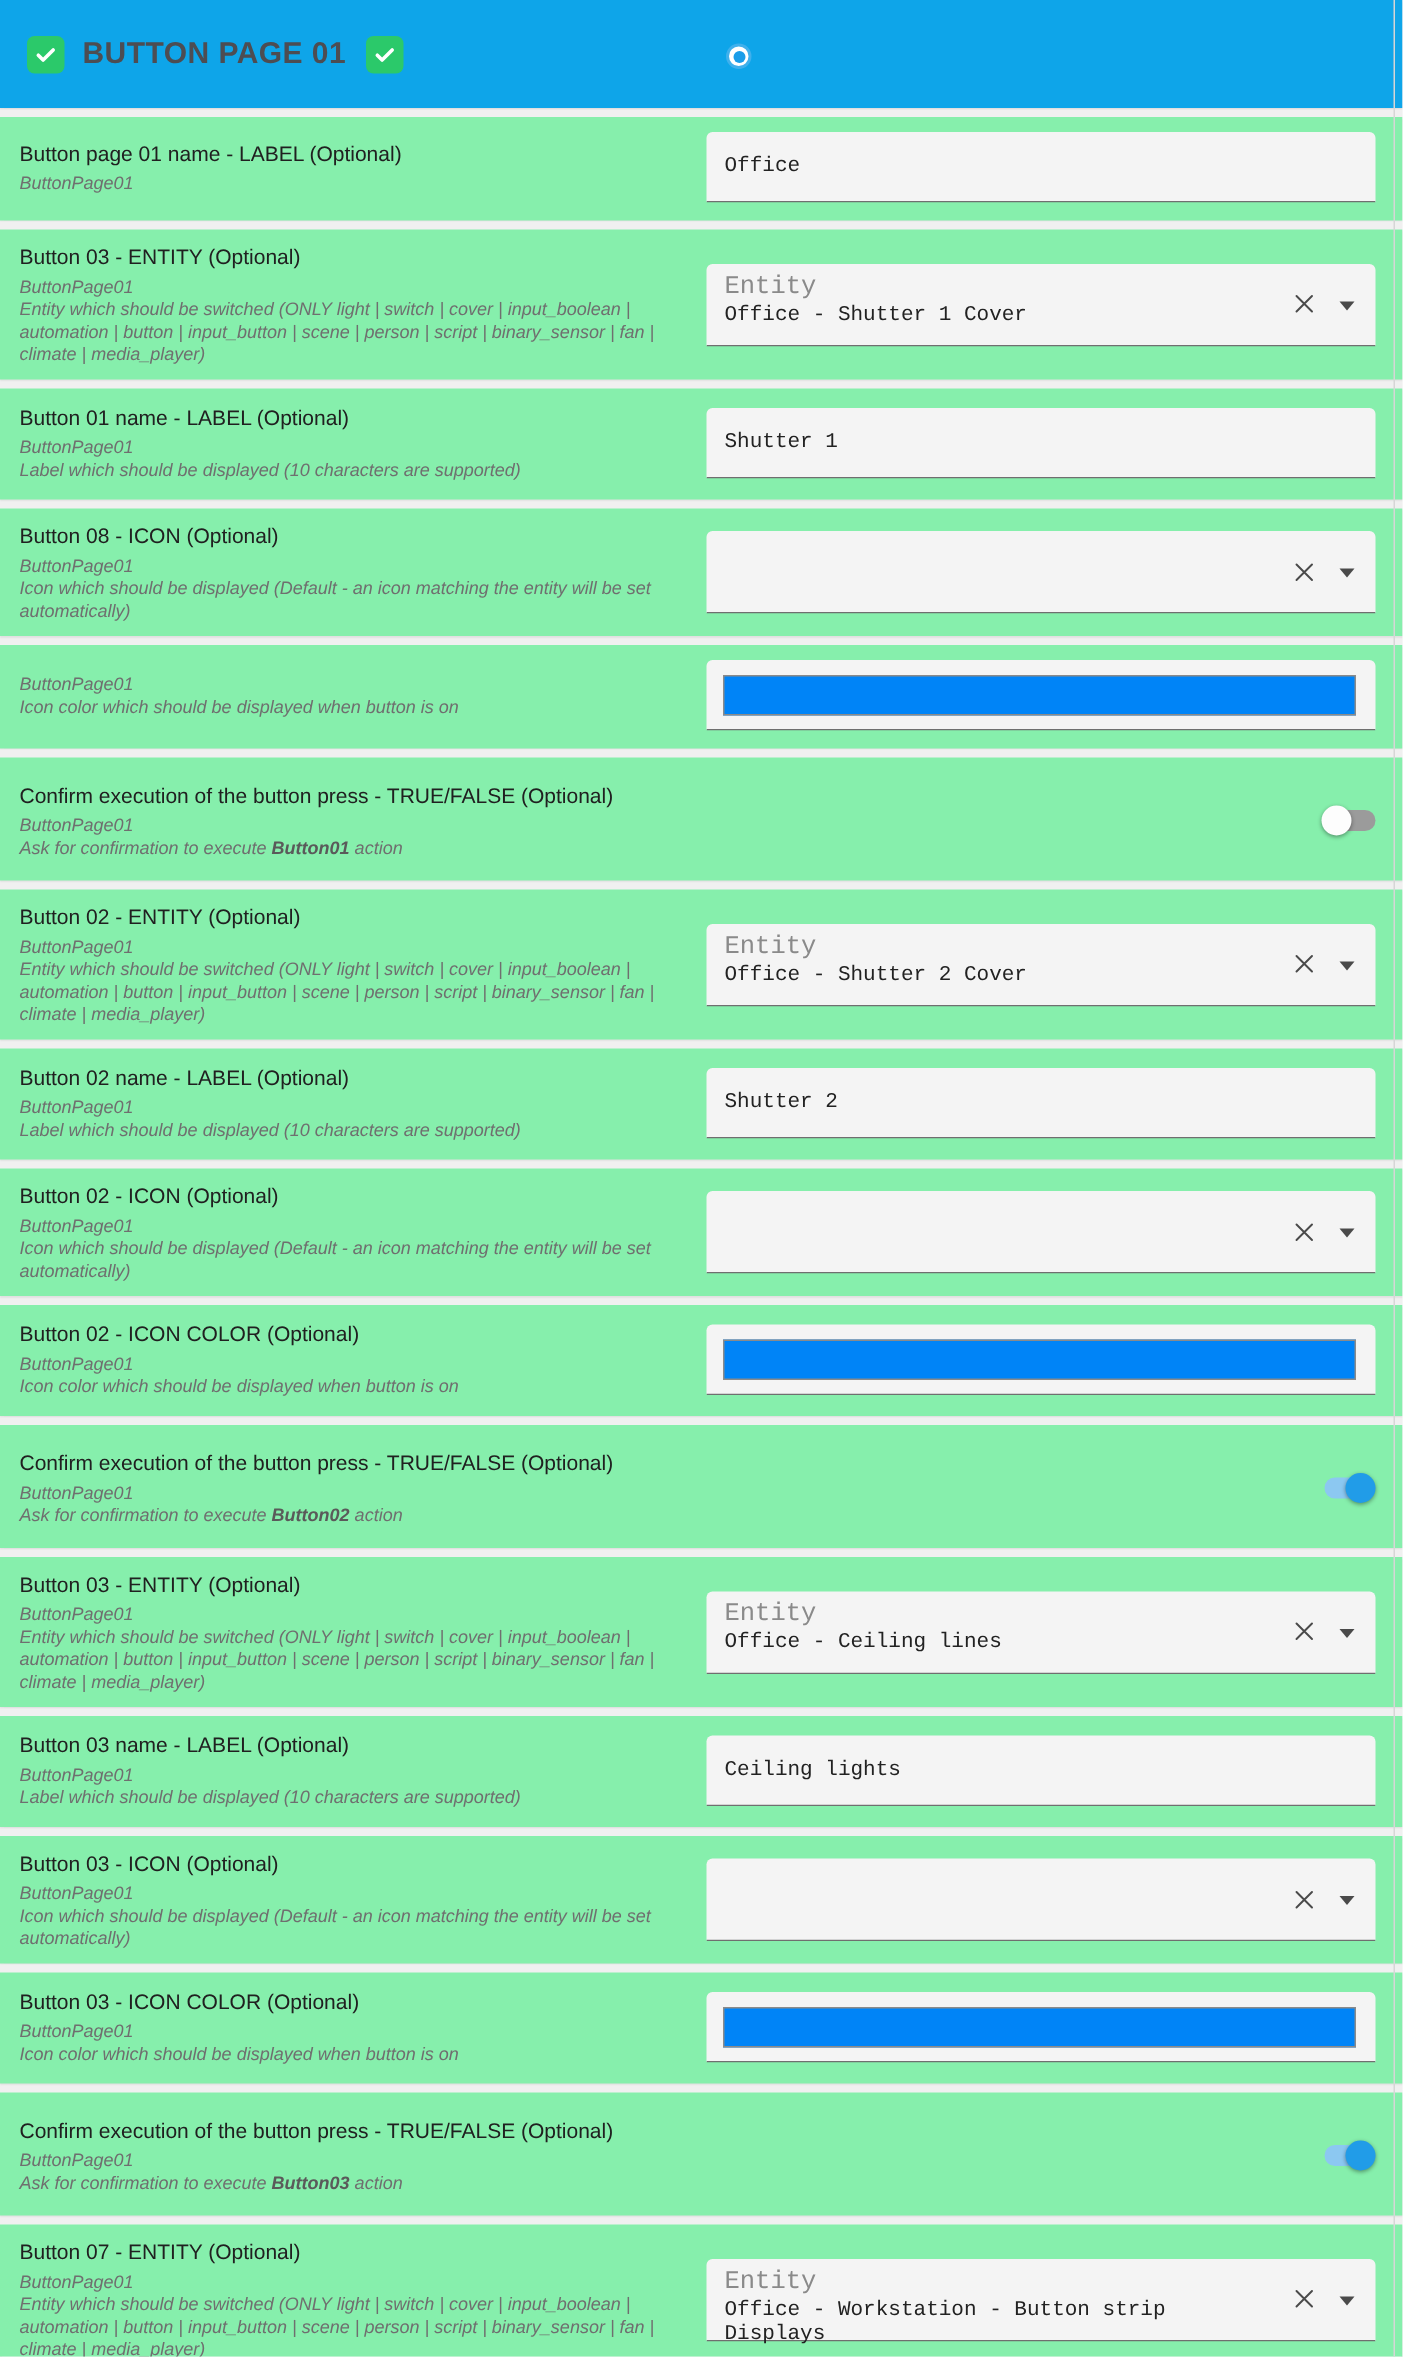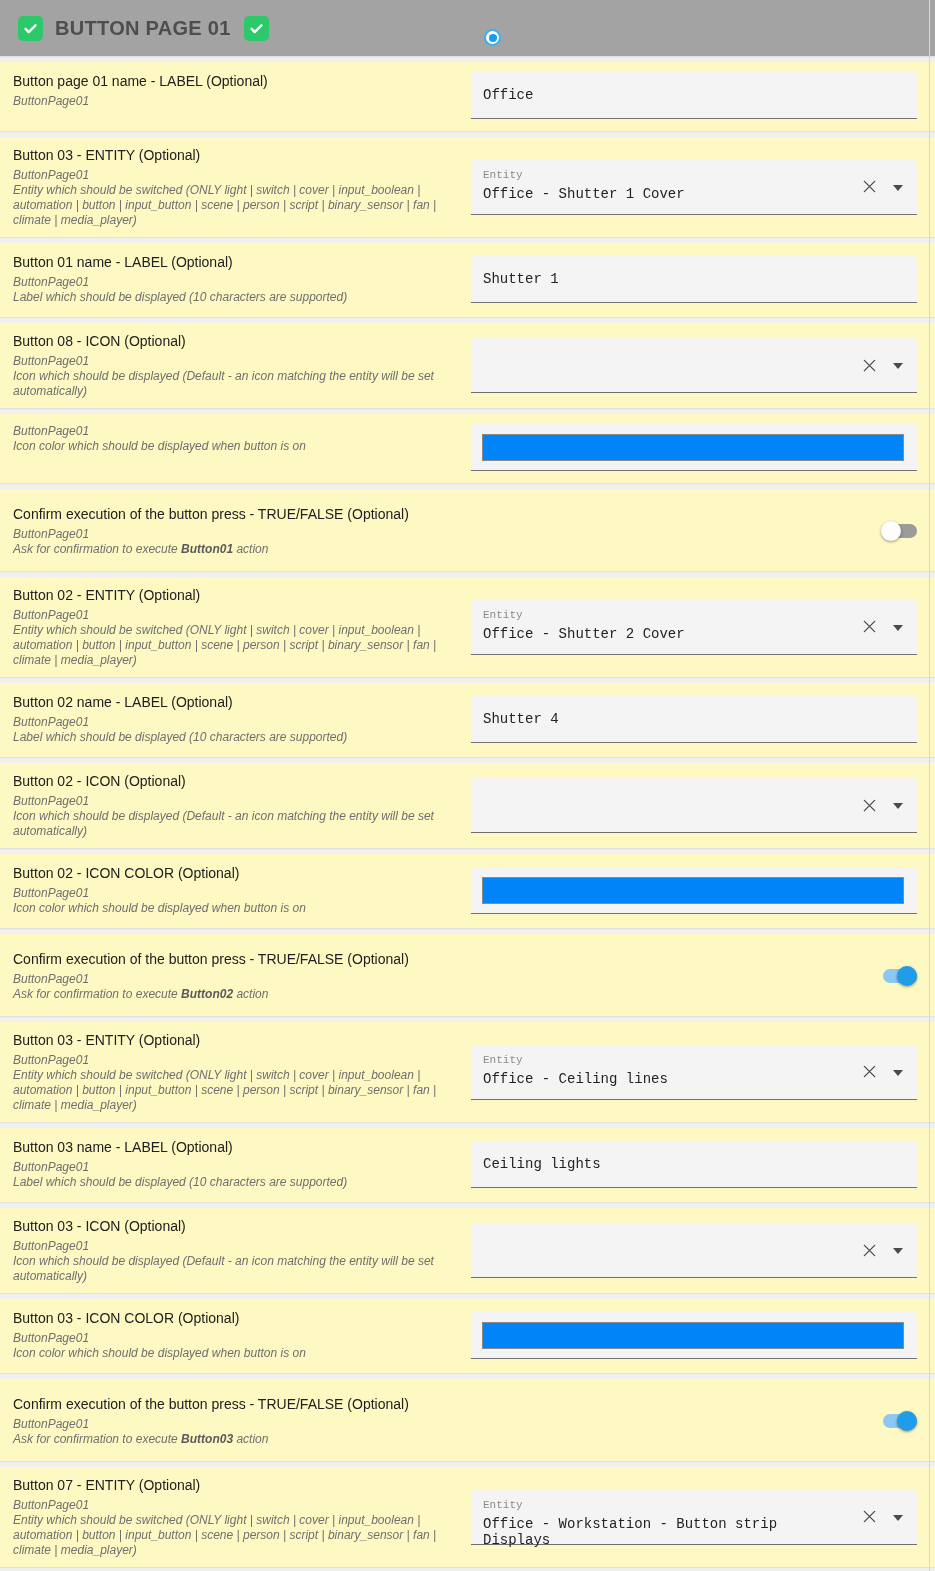--- a/index.html
+++ b/index.html
@@ -7,21 +7,21 @@
   body {
     width: 935px; height: 1571px; overflow: hidden;
     background: #ffffff;
     font-family: "Liberation Sans", sans-serif;
     position: relative;
   }
   .page { position: relative; width: 935px; min-height: 1571px; background: #f0f0f0; }
 
   
   .header-card {
-    background:#a3a3a3; height:56px; display:flex; align-items:center;
+    background:#0ea5e9; height:72px; display:flex; align-items:center;
     padding-left:18px; margin-bottom:6px; position:relative;
     box-shadow: 0 1px 1px rgba(0,0,0,.07);
   }
   .cb {
     width:25px; height:25px; border-radius:5px; background:#2bc96a;
     display:flex; align-items:center; justify-content:center; flex:0 0 auto;
   }
   .page-title {
     font-size:20px; font-weight:bold; color:#4d4d52; letter-spacing:.3px;
     margin:0 13px 0 12px; white-space:nowrap;
@@ -30,42 +30,42 @@
     position:absolute; left:484px; top:29px; width:17px; height:17px;
     border:2px solid #3fb0ec; border-radius:50%; background:#fff;
   }
   .radio::after {
     content:''; position:absolute; left:2.5px; top:2.5px; width:8px; height:8px;
     border-radius:50%; background:#1a9de9;
   }
 
   
   .row {
-    background:#fef9c3; margin-bottom:6px; display:flex; 
+    background:#86efac; margin-bottom:6px; display:flex; align-items:center;
     padding:10px 18px 12px 13px;
     box-shadow: 0 1px 1px rgba(0,0,0,.06);
   }
   .row-entity, .row-icon { padding-top:9px; padding-bottom:9px; }
   .row-toggle { padding-top:16px; padding-bottom:14px; }
   .left { flex:1 1 auto; padding-right:10px; min-width:0; }
   .right { flex:0 0 446px; width:446px; display:flex; align-items:center; }
   .title { font-size:14px; color:#202020; line-height:18px; margin-bottom:4px; }
   .subtitle { font-size:12px; font-style:italic; color:#6f6f6f; line-height:15px; }
   .desc { font-size:12px; font-style:italic; color:#6f6f6f; line-height:15px; }
   .desc .desc-bold { font-weight:bold; color:#5a5a5a; }
 
   
   .field {
     width:100%; background:#f4f4f4; border-bottom:1px solid #6f6f6f;
     border-radius:4px 4px 0 0; position:relative;font-family:Liberation Mono, monospace;
   }
   .text-field { height:47px; display:flex; align-items:center; padding-left:12px; }
   .text-field .value { font-size:14px; color:#222; }
   .select-field { height:55px; padding:9px 70px 0 12px; }
-  .select-field .flabel { font-size:11px; color:#8a8a8a; line-height:13px; }
+  .select-field .flabel { font-size:17px; color:#8a8a8a; line-height:13px; }
   .select-field .value { font-size:14px; color:#222; margin-top:4px; }
   .x-icon {
     position:absolute; right:40px; top:50%; transform:translateY(-50%);
     width:16px; height:16px; display:flex; align-items:center; justify-content:center;
   }
   .caret {
     position:absolute; right:14px; top:50%; margin-top:-2px;
     width:0; height:0; border-left:5px solid transparent; border-right:5px solid transparent;
     border-top:6px solid #4a4a4a;
   }
@@ -207,21 +207,21 @@
         </div>
       </div>
       <div class="row row-text">
         <div class="left">
           <div class="title">Button 02 name - LABEL (Optional)</div>
           <div class="subtitle">ButtonPage01</div>
           <div class="desc">Label which should be displayed (10 characters are supported)</div>
         </div>
         <div class="right">
           <div class="field text-field">
-            <div class="value">Shutter 4</div>
+            <div class="value">Shutter 2</div>
           </div>
         </div>
       </div>
       <div class="row row-icon">
         <div class="left">
           <div class="title">Button 02 - ICON (Optional)</div>
           <div class="subtitle">ButtonPage01</div>
           <div class="desc">Icon which should be displayed (Default - an icon matching the entity will be set automatically)</div>
         </div>
         <div class="right">

